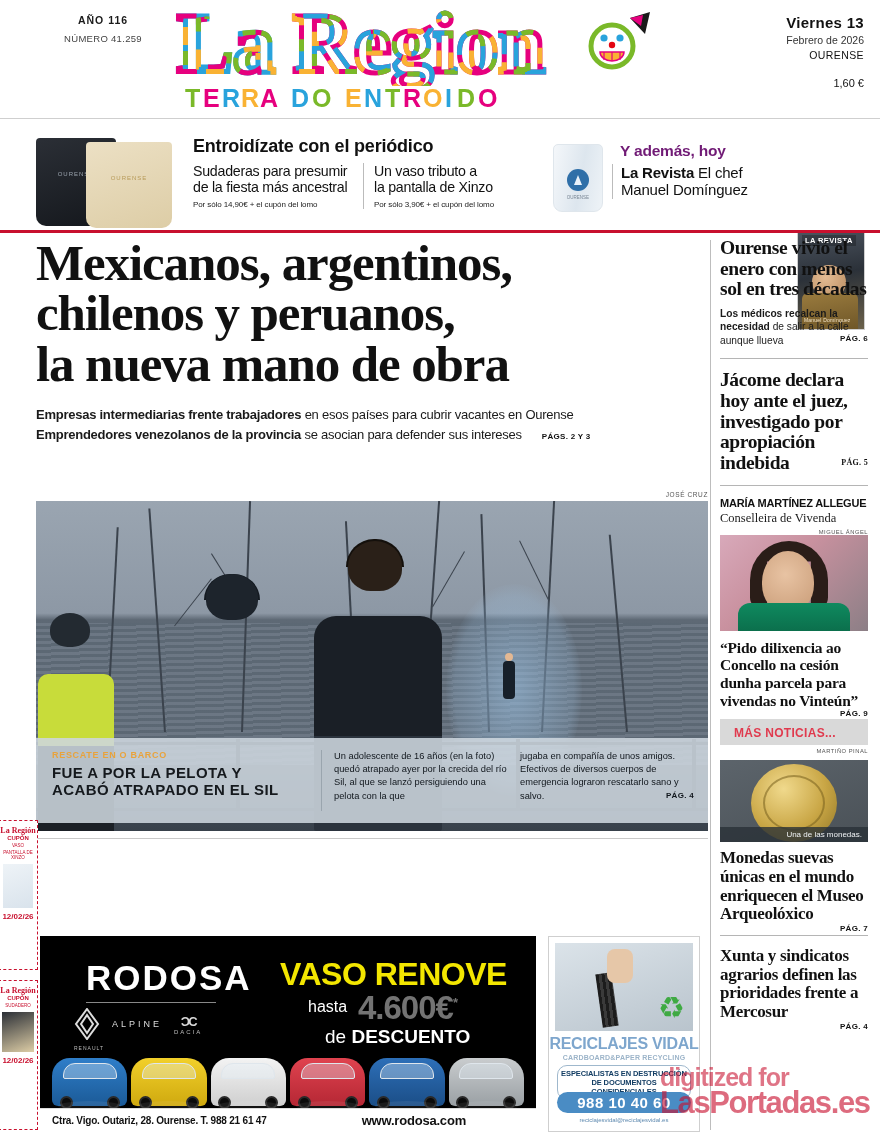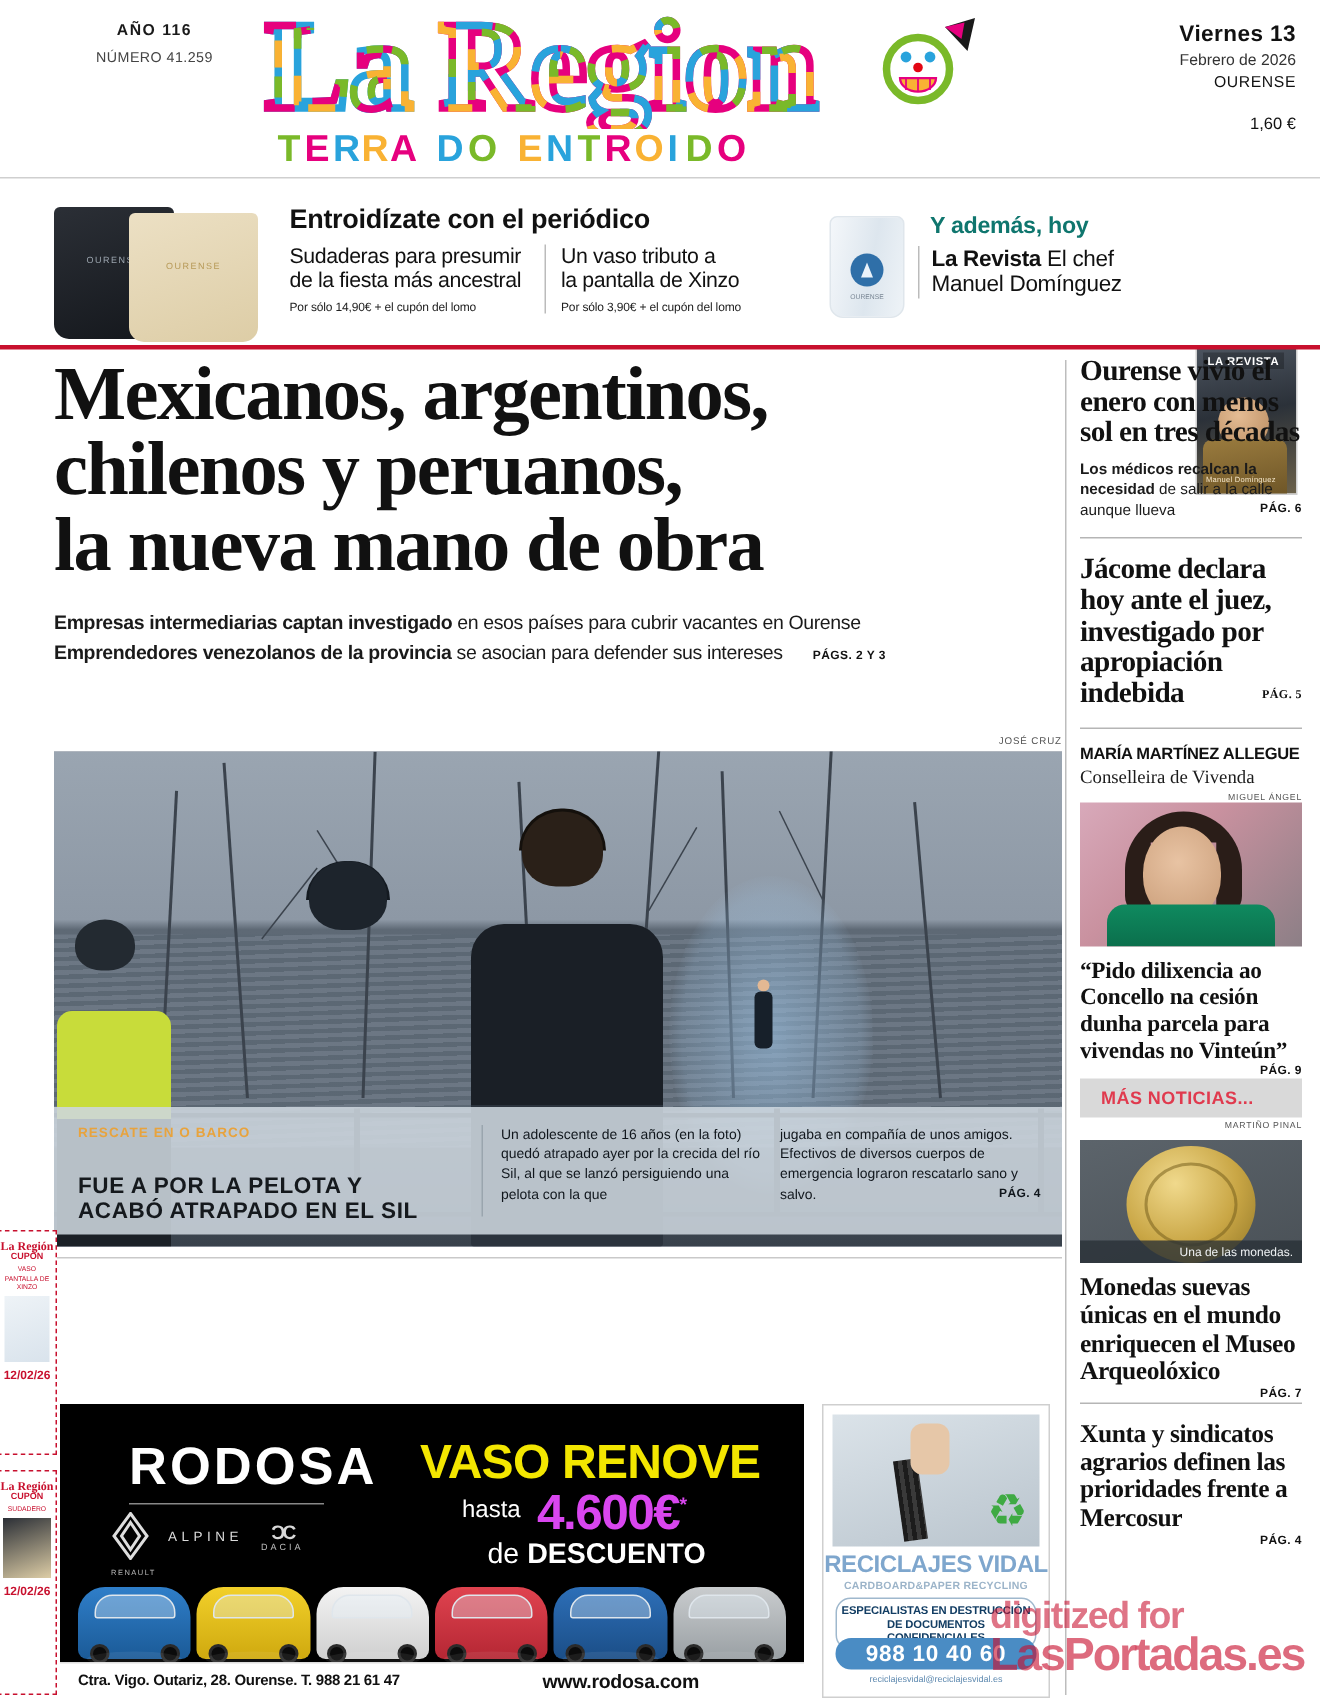--- a/index.html
+++ b/index.html
@@ -48,21 +48,21 @@
   .promo-price { font-size:8px; color:#222; margin-top:5px; letter-spacing:-.1px; }
   .glass { position:absolute; left:553px; top:26px; width:50px; height:68px;
     background:linear-gradient(100deg,#f4f7fa,#dde6ee 55%,#eef3f7);
     border-radius:5px 5px 9px 9px; border:1px solid #dfe6ec; }
   .glass-logo { position:absolute; left:50%; top:24px; transform:translateX(-50%);
     width:22px; height:22px; border-radius:50%; background:#2f6fa8; }
   .glass-logo:after { content:""; position:absolute; left:7px; top:6px; border-left:4px solid transparent;
     border-right:4px solid transparent; border-bottom:10px solid #eaf2fa; }
   .glass-cap { position:absolute; left:6px; top:50px; right:6px; text-align:center; font-size:4.5px; color:#7a8795; }
   .promo2 { position:absolute; left:620px; top:24px; width:185px; }
-  .promo2-top { font-size:15.5px; font-weight:bold; color:#0f766e; letter-spacing:-.2px; }
+  .promo2-top { font-size:15.5px; font-weight:bold; color:#701a75; letter-spacing:-.2px; }
   .promo2-body { border-left:1px solid #bbb; padding-left:8px; margin-top:4px; margin-left:-8px; }
   .promo2-l1 { font-size:15px; color:#111; letter-spacing:-.2px; }
   .promo2-l1 b { font-weight:bold; }
   .promo2-l2 { font-size:15px; color:#111; letter-spacing:-.2px; line-height:1.2; }
   .revista { position:absolute; left:797px; top:112px; width:68px; height:100px;
     background:linear-gradient(170deg,#4d5560,#2b3139 45%,#6b614a);
     border:1px solid #cfcfcf; overflow:hidden; }
   .rev-ttl { position:absolute; left:4px; top:4px; font-size:7.5px; font-weight:bold;
     color:#fff; letter-spacing:.4px; background:rgba(0,0,0,.25); padding:1px 3px; }
   .rev-face { position:absolute; left:14px; top:34px; width:34px; height:34px; border-radius:50%;
@@ -124,21 +124,21 @@
     background:radial-gradient(ellipse at center, rgba(160,200,235,.55), rgba(160,200,235,.20) 62%, rgba(160,200,235,0) 72%); }
   .victim { position:absolute; left:69.5%; top:46%; width:12px; height:46px; }
   .victim .vh { position:absolute; top:0; left:2px; width:8px; height:8px; border-radius:50%; background:#e3b893; }
   .victim .vb { position:absolute; top:8px; left:0; width:12px; height:38px; background:#17202a; border-radius:4px; }
 
   
   .cap { position:absolute; left:36px; top:500px; width:672px; height:85px;
     background:rgba(205,214,222,.88); display:flex; align-items:stretch; }
   .cap-left { width:285px; padding:12px 0 0 16px; }
   .cap-kicker { font-size:9px; font-weight:bold; color:#e8a33d; letter-spacing:.7px; }
-  .cap-head { font-size:15px; font-weight:bold; color:#15191d; line-height:1.16; margin-top:22px; letter-spacing:.4px; }
+  .cap-head { font-size:15px; font-weight:bold; color:#15191d; line-height:1.16; margin-top:4px; letter-spacing:.4px; }
   .cap-rule { width:1px; background:#9aa5ae; margin:12px 12px 12px 0; }
   .cap-body { flex:1; display:flex; gap:12px; padding:12px 14px 11px 0; }
   .cap-col { flex:1; font-size:9.3px; line-height:1.42; color:#10161c; }
   .cap-pag { font-size:8px; font-weight:bold; float:right; letter-spacing:.3px; }
 
   .cap-rule-below { position:absolute; left:36px; top:600px; width:672px; height:1px; background:#c9c9c9; }
 
   
   .rcol { position:absolute; left:720px; top:0; width:148px; }
   .r-head { font-family:"Liberation Serif", serif; font-weight:bold; font-size:19.5px;
@@ -195,21 +195,21 @@
   .rd-name { position:absolute; left:46px; top:22px; font-size:35px; font-weight:bold; color:#fff; letter-spacing:2px; }
   .rd-line { position:absolute; left:46px; top:66px; width:130px; height:1px; background:#888; }
   .rd-brands { position:absolute; left:34px; top:72px; width:190px; height:32px; display:flex; align-items:center; gap:12px; }
   .rd-renault { width:26px; height:32px; }
   .rd-b-txt { font-size:9px; color:#dcdcdc; letter-spacing:3px; }
   .rd-dacia { display:flex; flex-direction:column; align-items:center; }
   .rd-dacia-m { font-size:13px; color:#d8d8d8; letter-spacing:-2px; font-weight:bold; }
   .rd-dacia-t { font-size:6px; color:#bdbdbd; letter-spacing:2px; }
   .rd-plan { position:absolute; left:240px; top:20px; font-size:32px; font-weight:bold; color:#f3e600; letter-spacing:-.5px; }
   .rd-hasta { position:absolute; left:268px; top:62px; font-size:16px; color:#fff; }
-  .rd-amount { position:absolute; left:318px; top:53px; font-size:33px; font-weight:bold; color:#d946ef; letter-spacing:-1px; }
+  .rd-amount { position:absolute; left:318px; top:53px; font-size:33px; font-weight:bold; color:#737373; letter-spacing:-1px; }
   .rd-star { font-size:13px; vertical-align:super; }
   .rd-desc { position:absolute; left:285px; top:90px; font-size:19px; color:#fff; }
   .rd-desc b { font-weight:bold; }
   .rd-cars { position:absolute; left:12px; bottom:26px; right:12px; height:58px; display:flex; align-items:flex-end; gap:4px; }
   .car { flex:1; height:48px; border-radius:18px 20px 6px 6px; position:relative; }
   .car:after { content:""; position:absolute; left:8%; bottom:-5px; width:84%; height:10px;
     border-radius:50%; background:rgba(255,255,255,.07); }
   .car .wheel { position:absolute; bottom:-3px; width:13px; height:13px; border-radius:50%; background:#0b0b0b; border:2px solid #2a2a2a; }
   .car .w1 { left:10%; } .car .w2 { right:10%; }
   .car .glass { position:absolute; left:14%; top:5px; width:72%; height:16px; border-radius:12px 12px 2px 2px;
@@ -369,21 +369,21 @@
     <div class="vsep"></div>
 
     <div class="lead">
       <h1>
         <span>Mexicanos, argentinos,</span>
         <span>chilenos y peruanos,</span>
         <span>la nueva mano de obra</span>
       </h1>
       <div class="lead-subs">
         <div class="lead-sub">
-          <b>Empresas intermediarias captan investigado</b><span> en esos países para cubrir vacantes en Ourense</span>
+          <b>Empresas intermediarias frente trabajadores</b><span> en esos países para cubrir vacantes en Ourense</span>
         </div>
         <div class="lead-sub">
           <b>Emprendedores venezolanos de la provincia</b><span> se asocian para defender sus intereses</span><span class="pags-inline">PÁGS. 2 Y 3</span>
         </div>
       </div>
     </div>
 
     <div class="photo-credit">JOSÉ CRUZ</div>
 
     <div class="photo">

